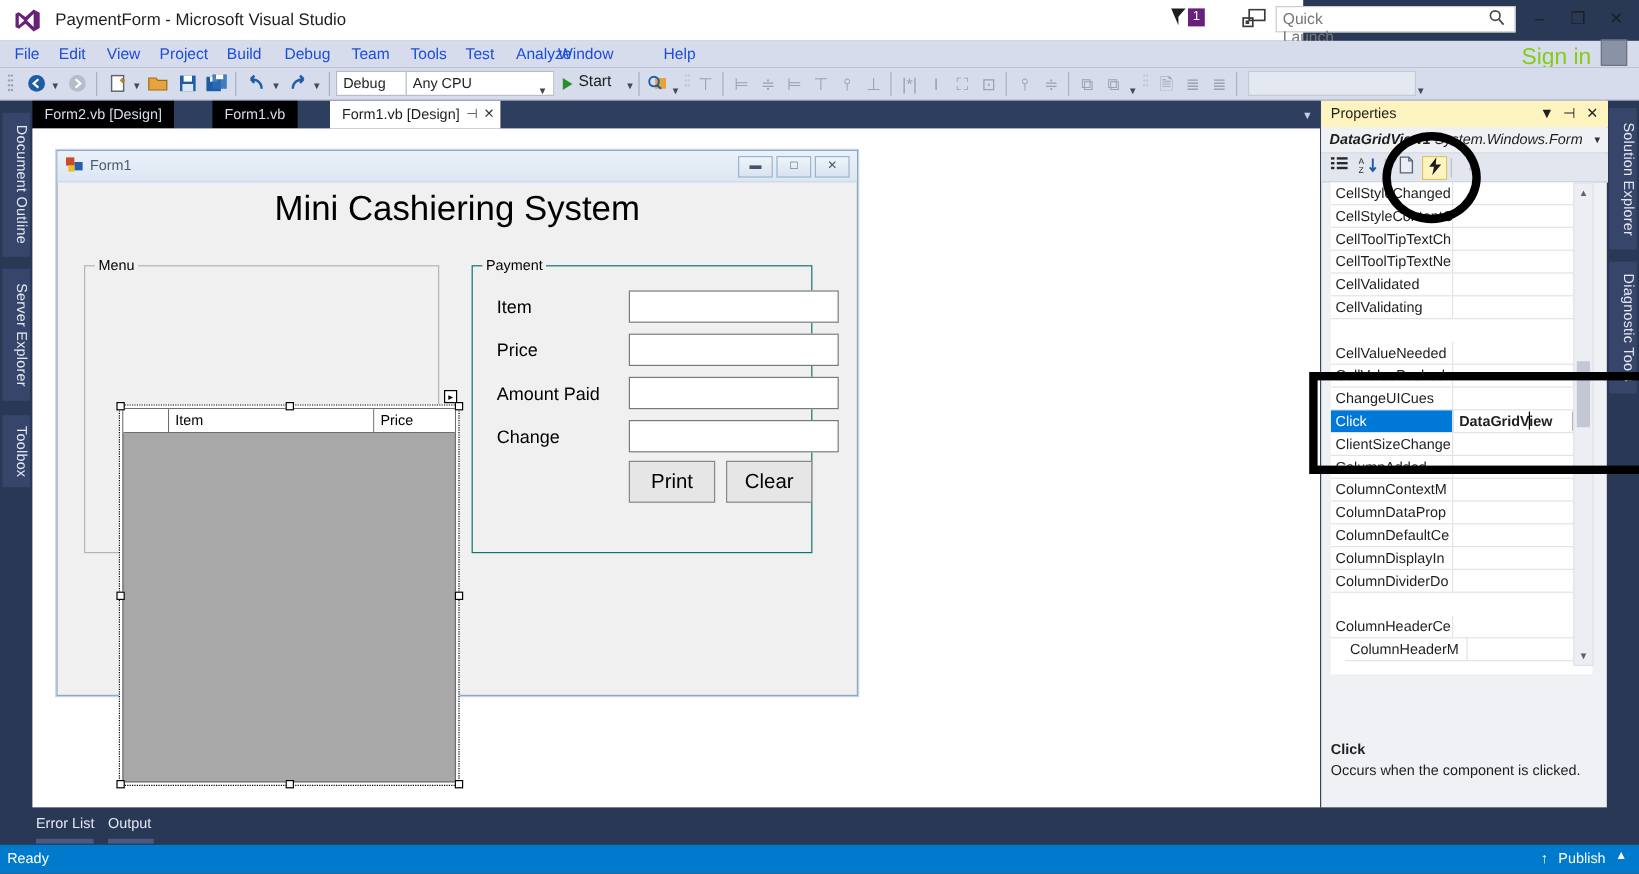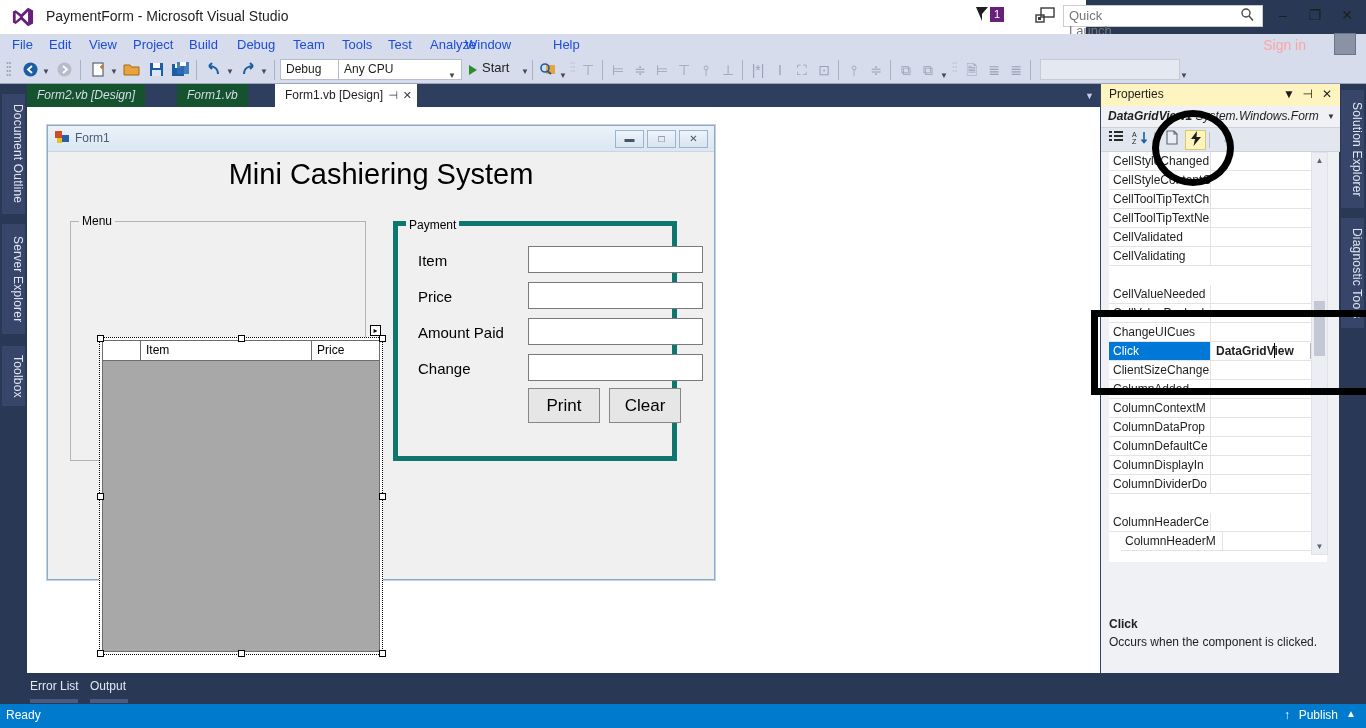--- a/index.html
+++ b/index.html
@@ -55,21 +55,21 @@
   
   #menubar {
     position: absolute; left: 0; top: 34px; width: 1366px; height: 22px;
     background: #d6dcec;
   }
   .menu-item {
     position: absolute; top: 3px; font-size: 13px; color: #1d4ed8;
     padding: 0 4px; cursor: default; white-space: nowrap;
   }
   #signin {
-    position: absolute; right: 60px; top: 37px; font-size: 14px; color: #fca5a5;
+    position: absolute; right: 40px; top: 37px; font-size: 19px; color: #84cc16;
   }
   #signin-avatar {
     position: absolute; right: 10px; top: 33px; width: 22px; height: 22px;
     background: #8a93a6; border: 1px solid #6b7485;
   }
 
   
   #toolbar {
     position: absolute; left: 0; top: 56px; width: 1366px; height: 28px;
     background: #d6dcec; border-bottom: 1px solid #9aa4bd;
@@ -118,21 +118,21 @@
 
   
   #doctabs {
     position: absolute; left: 27px; top: 84px; width: 1073px; height: 23px;
     background: #2d3e5f;
   }
   .dtab {
     position: absolute; top: 0; height: 23px; font-size: 12px;
     line-height: 23px; padding: 0 10px; cursor: default; white-space: nowrap;
   }
-  .dtab.inactive { background: #14532d; color: #d7dced; font-style: italic; }
+  .dtab.inactive { background: #000000; color: #d7dced; }
   .dtab.active { background: #fff; color: #1e1e1e; }
   #doctabs-overflow {
     position: absolute; right: 6px; top: 7px; font-size: 9px; color: #c9d0e2;
   }
 
   
   #designer {
     position: absolute; left: 27px; top: 107px; width: 1073px; height: 566px;
     background: #ffffff;
   }
@@ -212,21 +212,21 @@
   }
   #dgv-glyph {
     position: absolute; right: 2px; top: -12px; width: 11px; height: 11px;
     background: #fff; border: 1px solid #000; font-size: 8px;
     text-align: center; line-height: 10px; color: #000;
   }
 
   
   #gb-pay {
     position: absolute; left: 345px; top: 95px; width: 284px; height: 240px;
-    border: 5px solid #0f766e;
+    border: 1px solid #0f766e;
   }
   #gb-pay-label {
     position: absolute; left: 8px; top: -8px; background: #f0f0f0;
     padding: 0 3px; font-size: 12px; color: #000;
   }
   .pay-label {
     position: absolute; left: 20px; font-size: 15px; color: #000;
   }
   .pay-input {
     position: absolute; left: 130px; width: 175px; height: 27px;

